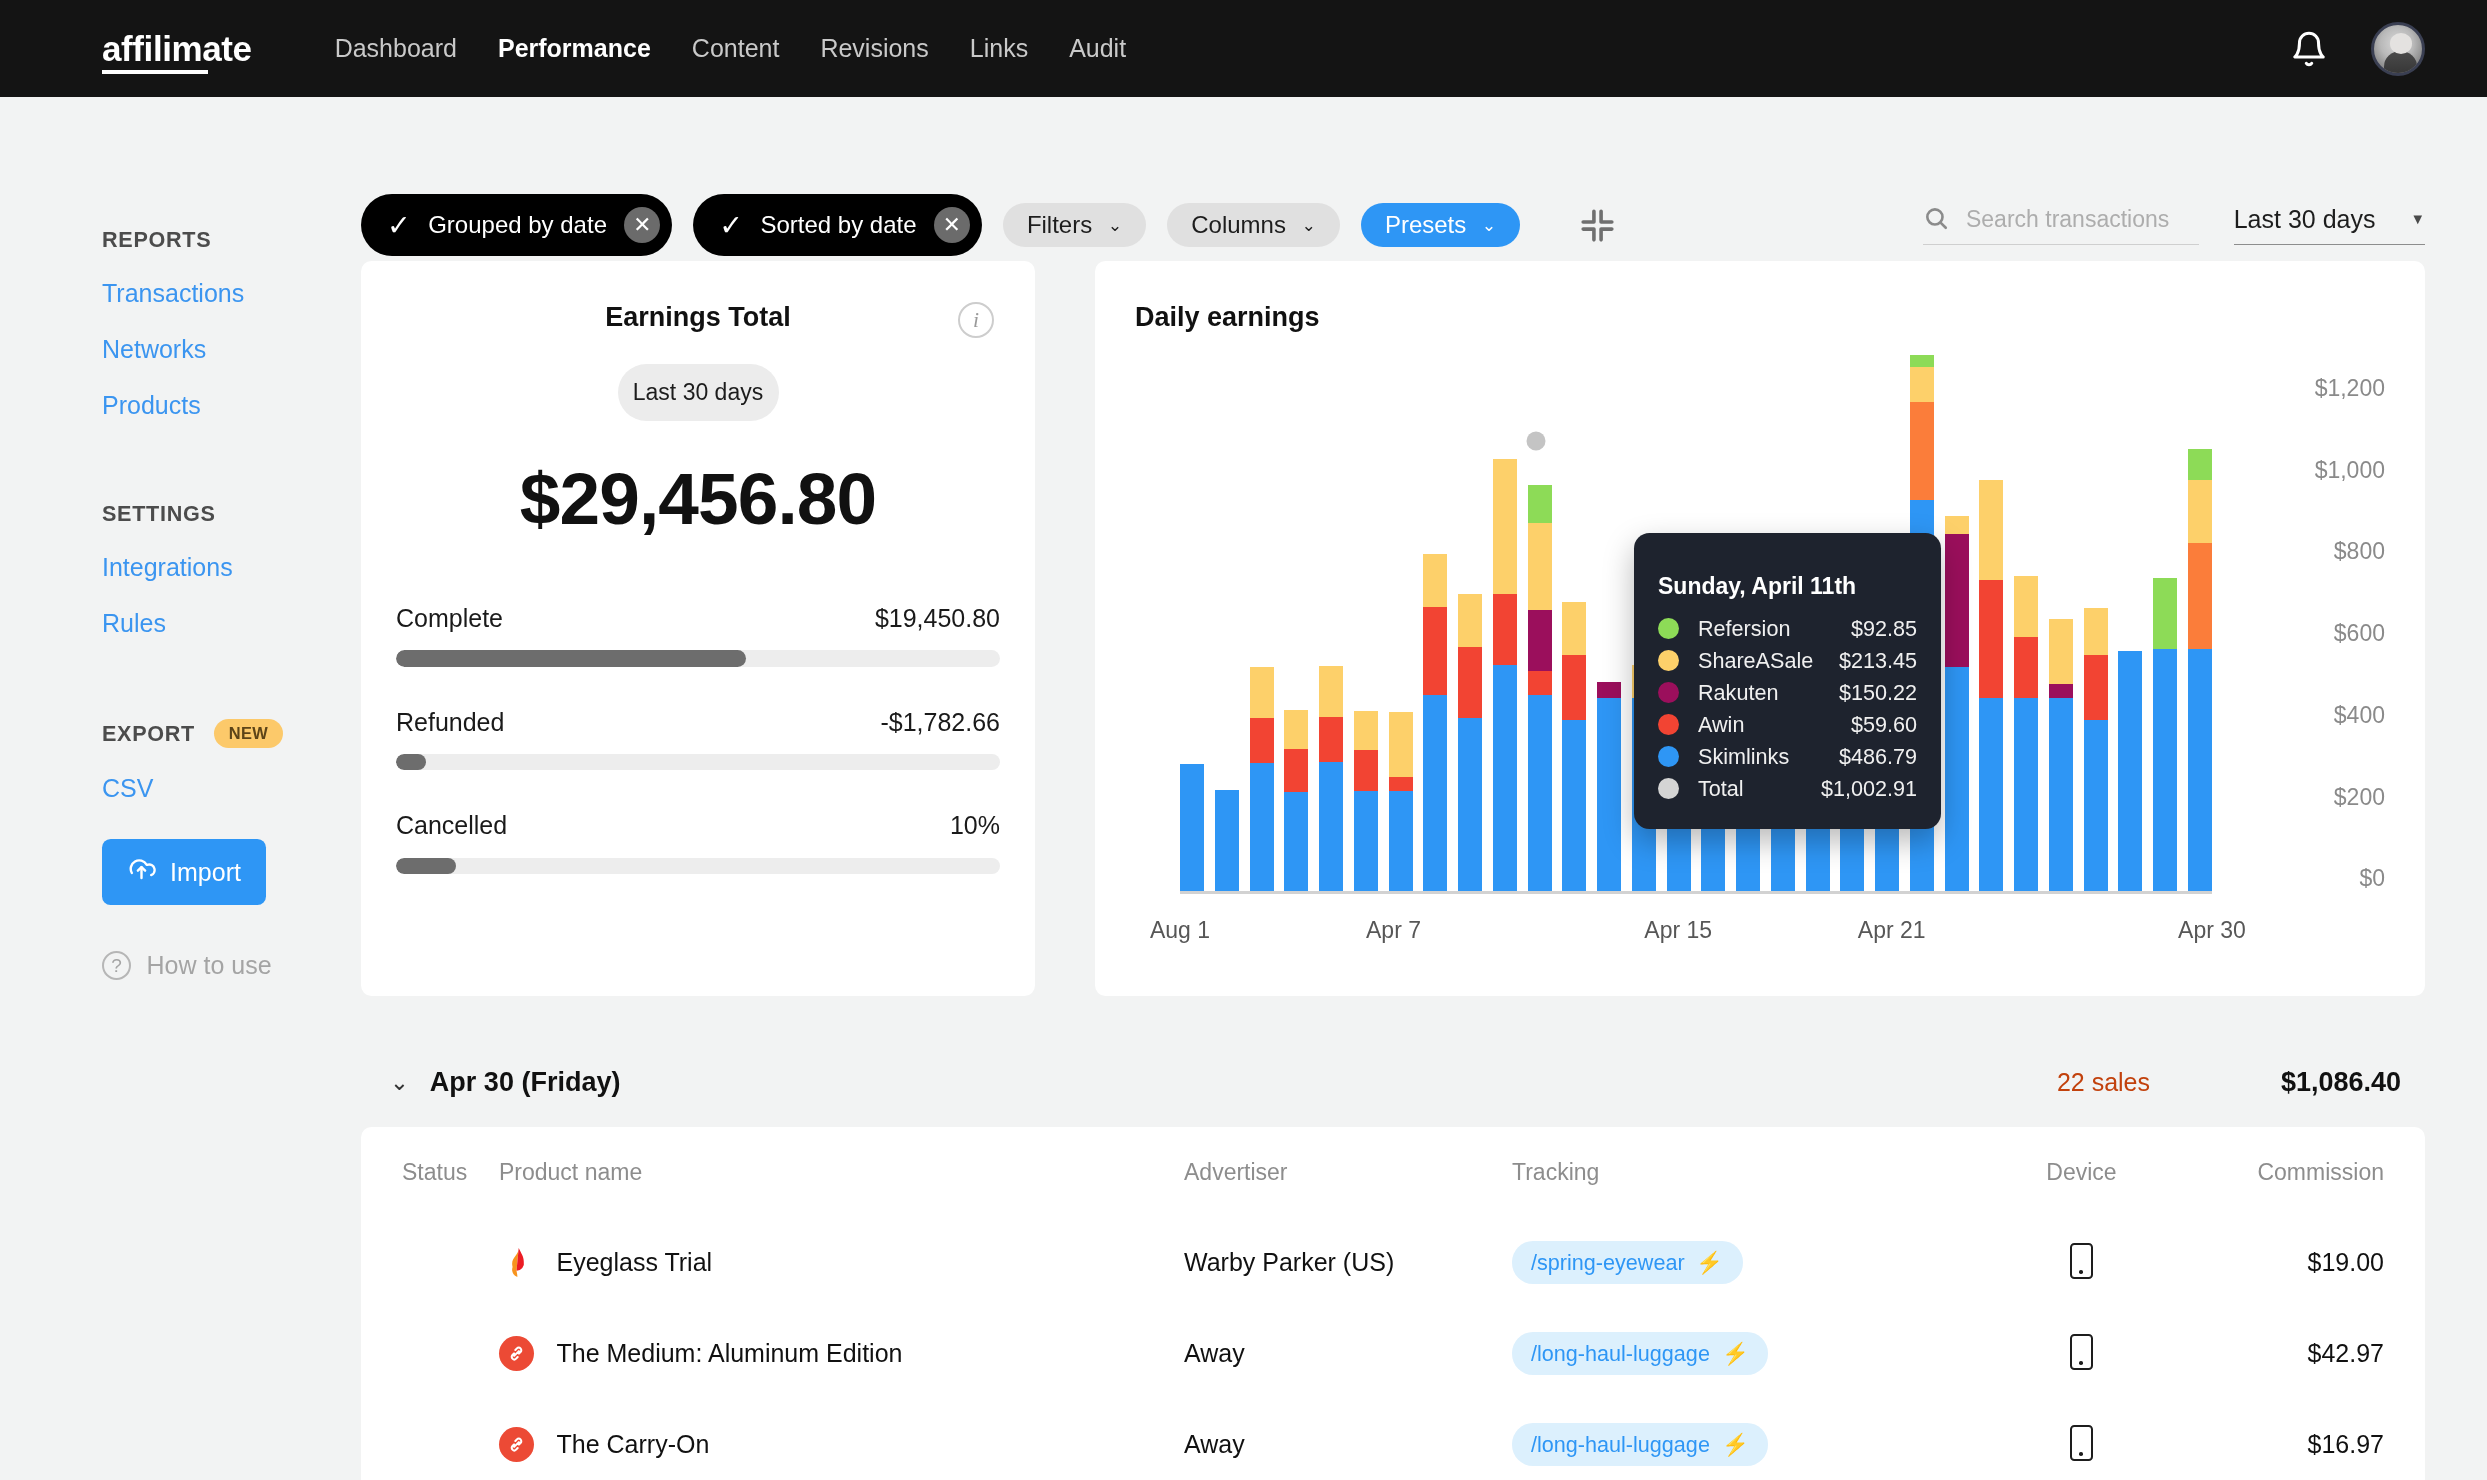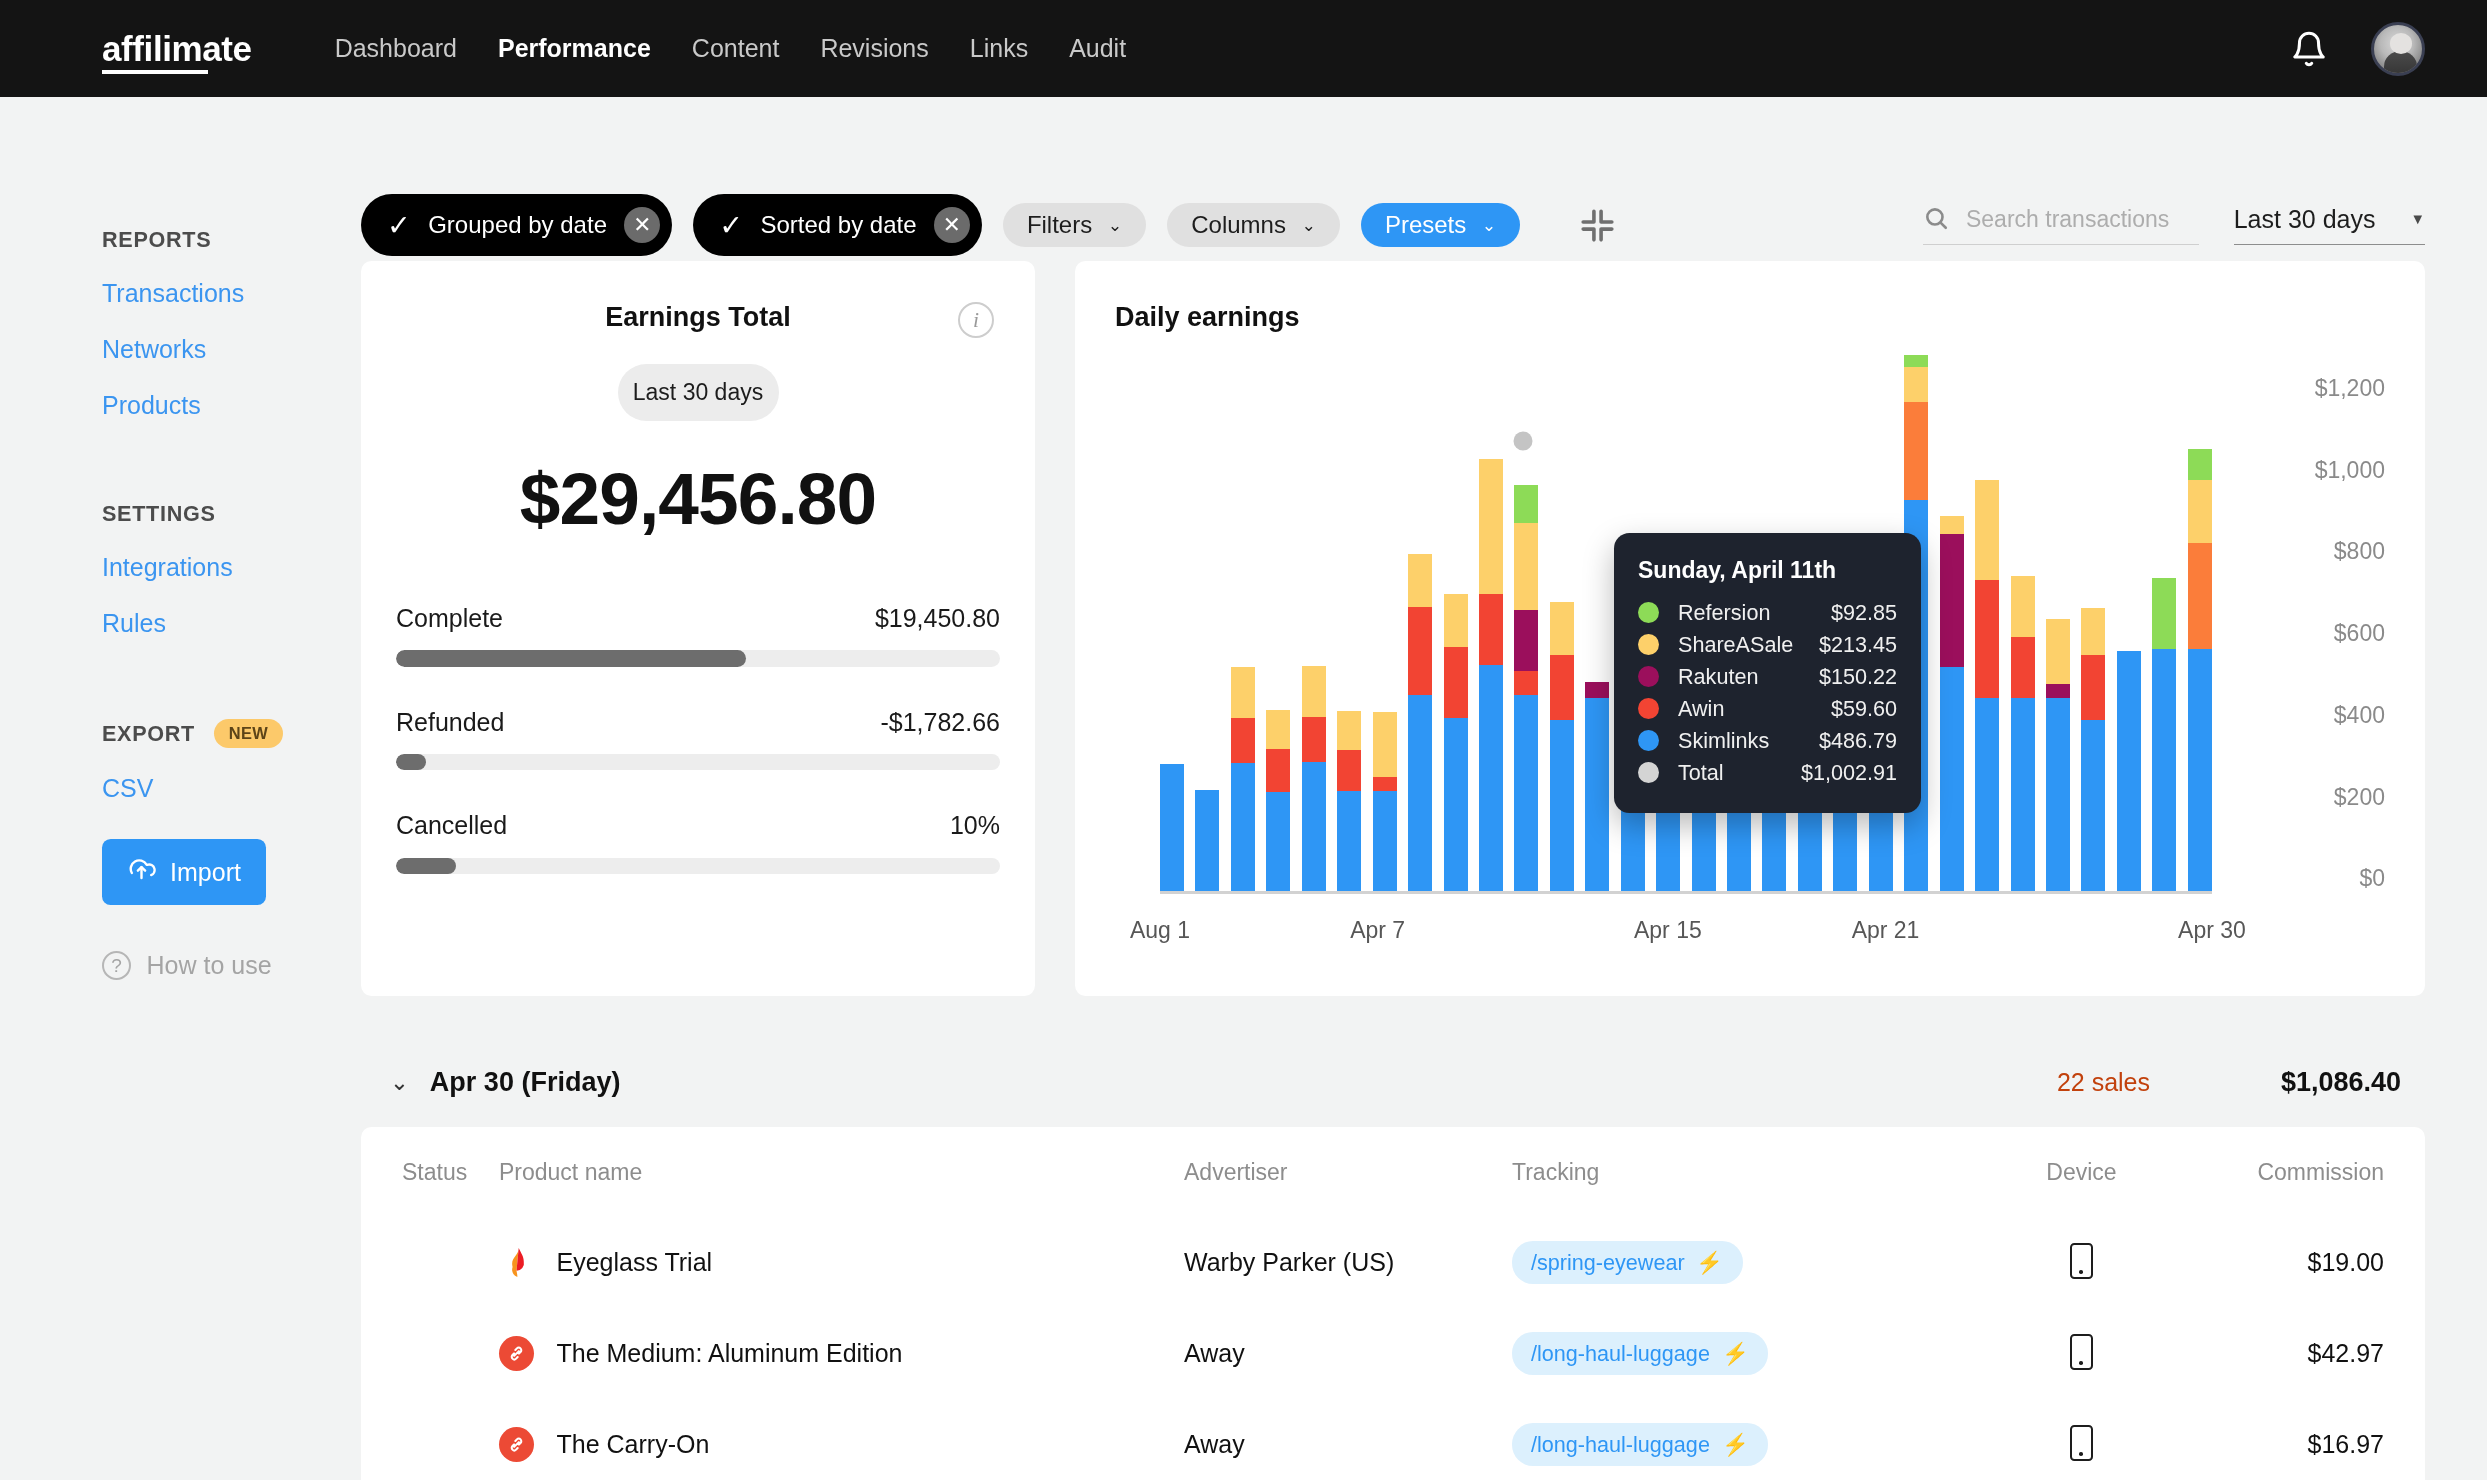--- a/index.html
+++ b/index.html
@@ -121,21 +121,21 @@
   }
   .searchbox input::placeholder { color: #adadad; }
   .daterange {
     display: flex; align-items: center; gap: 35px;
     border-bottom: 1.7px solid #8d8d8d; padding-bottom: 10.4px;
     font-size: 25px; color: #1d1d1d; cursor: pointer;
   }
   .dr-caret { font-size: 14.7px; color: #4a4a4a; }
 
   
-  .cards { display: flex; gap: 40px; margin-top: 36px; }
+  .cards { display: flex; gap: 60px; margin-top: 36px; }
   .card {
     background: #fff; border-radius: 10.4px;
   }
   .card-earn { width: 674px; flex: 0 0 674px; padding: 41px 35px 48px 35px; position: relative; }
   .card-chart { flex: 1; padding: 41px 40px 29px 40px; }
 
   .earn-head {
     font-size: 27px; font-weight: 700; text-align: center; color: #111;
   }
   .info-i {
@@ -196,21 +196,21 @@
     transform: translateX(-50%); white-space: nowrap;
   }
   .hover-dot {
     position: absolute; width: 19px; height: 19px; border-radius: 50%;
     background: #c4c4c4; transform: translate(-50%,-50%);
   }
 
   
   .tooltip {
     position: absolute; left: 499px; top: 171px; width: 307px;
-    background: #1e232e; border-radius: 15.5px; padding: 24px 24px 21px 24px;
+    background: #1e232e; border-radius: 15.5px; padding: 40px 24px 21px 24px;
     box-shadow: 0 12px 31px rgba(0,0,0,.28); z-index: 20;
   }
   .tt-title { color: #fff; font-size: 23px; font-weight: 700; margin-bottom: 15.5px; }
   .tt-row {
     display: flex; align-items: center; font-size: 21.6px; color: #f0f0f0;
     margin-bottom: 6px;
   }
   .tt-dot { width: 21px; height: 21px; border-radius: 50%; flex: 0 0 21px; }
   .tt-name { margin-left: 19px; }
   .tt-val { margin-left: auto; }

